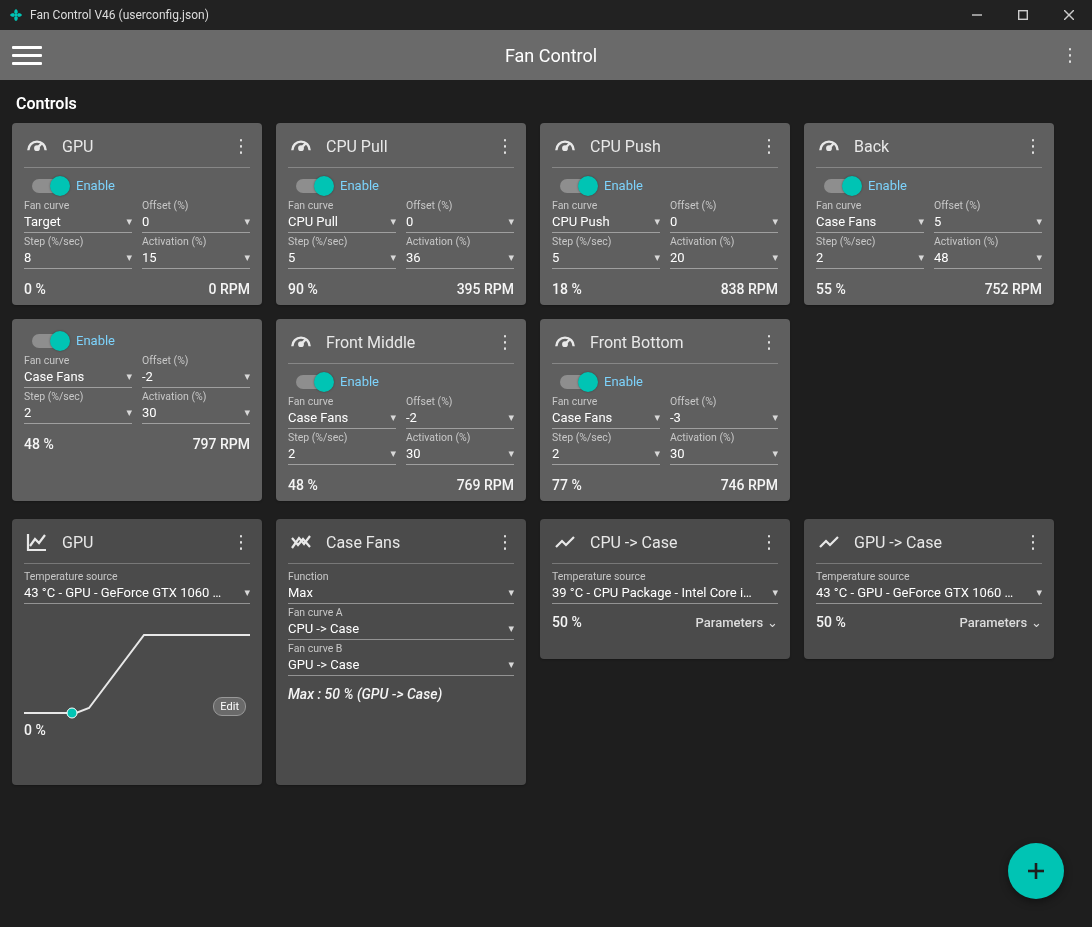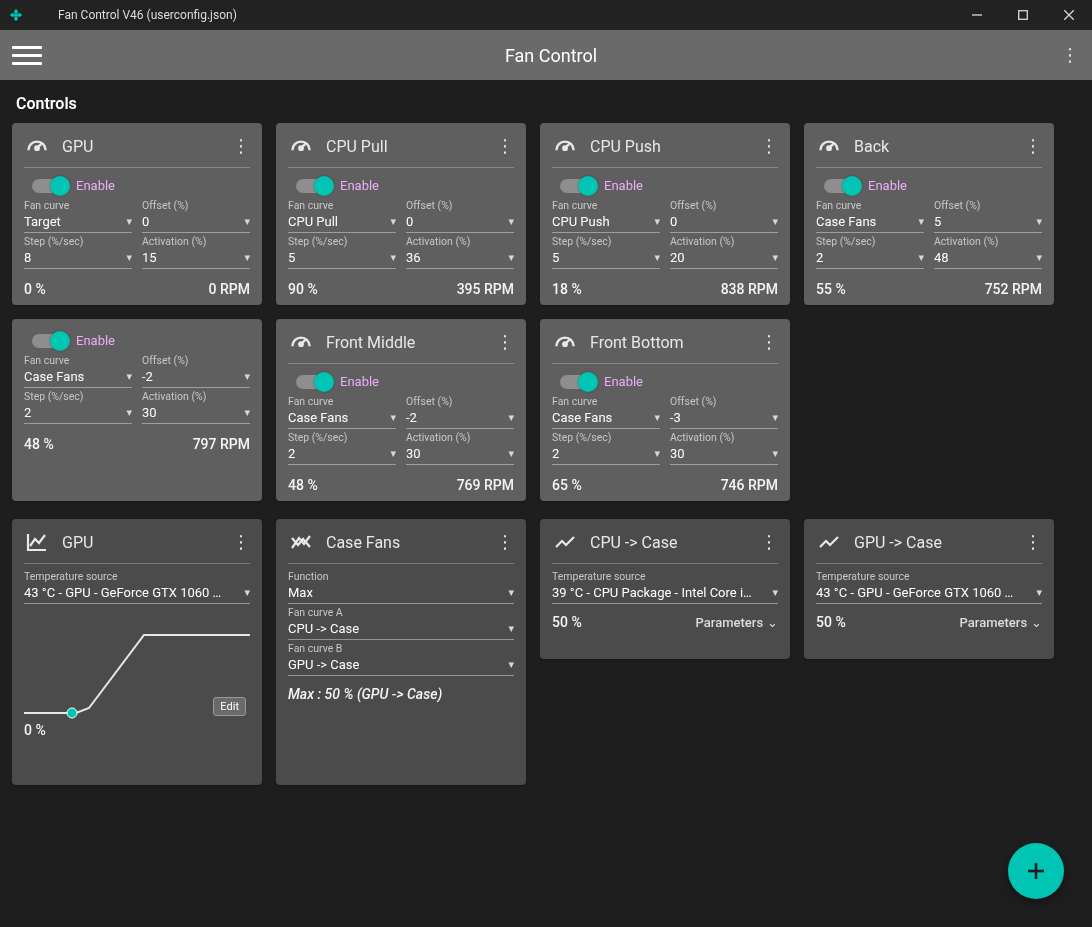--- a/index.html
+++ b/index.html
@@ -2,21 +2,21 @@
 <html><head>
 <meta charset="utf-8">
 <style>
   * { box-sizing: border-box; margin:0; padding:0; font-family: "Segoe UI", Roboto, Arial, sans-serif; }
   html,body { background:#1e1e1e; color:#e8e8e8; height:100%; width:1092px; }
   body { overflow:hidden; }
 
   
   .titlebar { height:30px; background:#222; display:flex; align-items:center; color:#ccc; font-size:12px; padding-left:8px; }
   .titlebar .app-icon { width:16px; height:16px; margin-right:6px; display:inline-flex; align-items:center; justify-content:center; }
-  .titlebar .title-text { color:#ddd;margin-left:28px; }
+  .titlebar .title-text { color:#ddd; }
   .titlebar .winbtns { margin-left:auto; display:flex; }
   .titlebar .winbtn { width:46px; height:30px; display:flex; align-items:center; justify-content:center; color:#ccc; }
 
   
   .appbar { height:50px; background:#6a6a6a; display:flex; align-items:center; padding:0 12px; color:#fff; }
   .appbar .hamburger { width:30px; height:30px; display:flex; flex-direction:column; justify-content:center; gap:5px; cursor:pointer;}
   .appbar .hamburger span { display:block; height:3px; background:#fff; border-radius:1px;}
   .appbar .app-title { flex:1; text-align:center; font-size:18px; font-weight:400; color:#fff;}
   .appbar .more { width:20px; height:30px; display:flex; align-items:center; justify-content:center; cursor:pointer;}
 
@@ -31,35 +31,35 @@
   .card { width:250px; background:#5f5f5f; border-radius:4px; padding:10px 12px 8px 12px; color:#e8e8e8; box-shadow:0 1px 2px rgba(0,0,0,.25);}
   .card.dark { background:#4b4b4b; }
   .card-header { display:flex; align-items:center; gap:12px; border-bottom:1px solid rgba(255,255,255,.25); padding-bottom:8px; margin-bottom:6px;}
   .card-header .ico { width:26px; height:26px; display:flex; align-items:center; justify-content:center; color:#e6e6e6;}
   .card-header .title { flex:1; font-size:16px; font-weight:400;}
   .card-header .more { width:18px; height:24px; display:flex; align-items:center; justify-content:center; cursor:pointer;}
 
   .enable-row { display:flex; align-items:center; gap:10px; padding:4px 0 6px 8px; font-size:13px;}
   .toggle { position:relative; width:34px; height:14px; background:#8e8e8e; border-radius:10px;}
   .toggle .knob { position:absolute; top:-3px; right:-4px; width:20px; height:20px; border-radius:50%; background:#00c4b4; box-shadow:0 0 2px rgba(0,0,0,.4);}
-  .enable-row .lbl { color:#f0abfc; }
+  .enable-row .lbl { color:#7dd3fc; }
 
   .fields { display:flex; gap:10px; }
   .col { flex:1; }
   .field { margin-bottom:2px; }
   .field .fl { font-size:10.5px; color:#c8c8c8; }
   .field .sel { display:flex; align-items:center; justify-content:space-between; border-bottom:1px solid rgba(255,255,255,.4); padding:2px 0 3px 0; font-size:13px; color:#fff; cursor:pointer;}
   .field .sel .chev { font-size:11px; color:#d8d8d8;}
 
   .footer-row { display:flex; justify-content:space-between; align-items:center; margin-top:10px; font-size:14px; font-weight:500; color:#f5f5f5;}
 
   
   .curve-body .field .fl{font-size:10.5px;}
   .mini-chart { position:relative; width:100%; height:110px; margin-top:6px; border:0; overflow:hidden;}
-  .edit-btn { position:absolute; right:4px; bottom:4px; background:#6a6a6a; border:1px solid #999; color:#fff; font-size:11px; padding:2px 6px; border-radius:3px; cursor:pointer;}
+  .edit-btn { position:absolute; right:4px; bottom:4px; background:#6a6a6a; border:1px solid #999; color:#fff; font-size:11px; padding:2px 6px; border-radius:9px; cursor:pointer;}
   .param-link { font-size:13px; color:#dcdcdc; display:flex; align-items:center; gap:4px; cursor:pointer;}
 
   .fab { position:fixed; right:28px; bottom:28px; width:56px; height:56px; border-radius:50%; background:#00c4b4; color:#222; display:flex; align-items:center; justify-content:center; font-size:30px; box-shadow:0 3px 8px rgba(0,0,0,.4); cursor:pointer;}
 
   .dots-v::before { content:"⋮"; font-size:18px; color:#e8e8e8; line-height:1; }
 
   svg { display:block; }
 </style>
 </head>
 <body>
@@ -486,21 +486,21 @@
             <div class="field">
               <div class="fl">Activation (%)</div>
               <div class="sel">
                 <span>30</span>
                 <span class="chev">▾</span>
               </div>
             </div>
           </div>
         </div>
         <div class="footer-row">
-          <span>65 %</span>
+          <span>77 %</span>
           <span>746 RPM</span>
         </div>
       </div>
     </div>
 
 
   <div class="card-grid">
 
     <div class="card dark" style="height:266px;">
       <div class="card-header">

